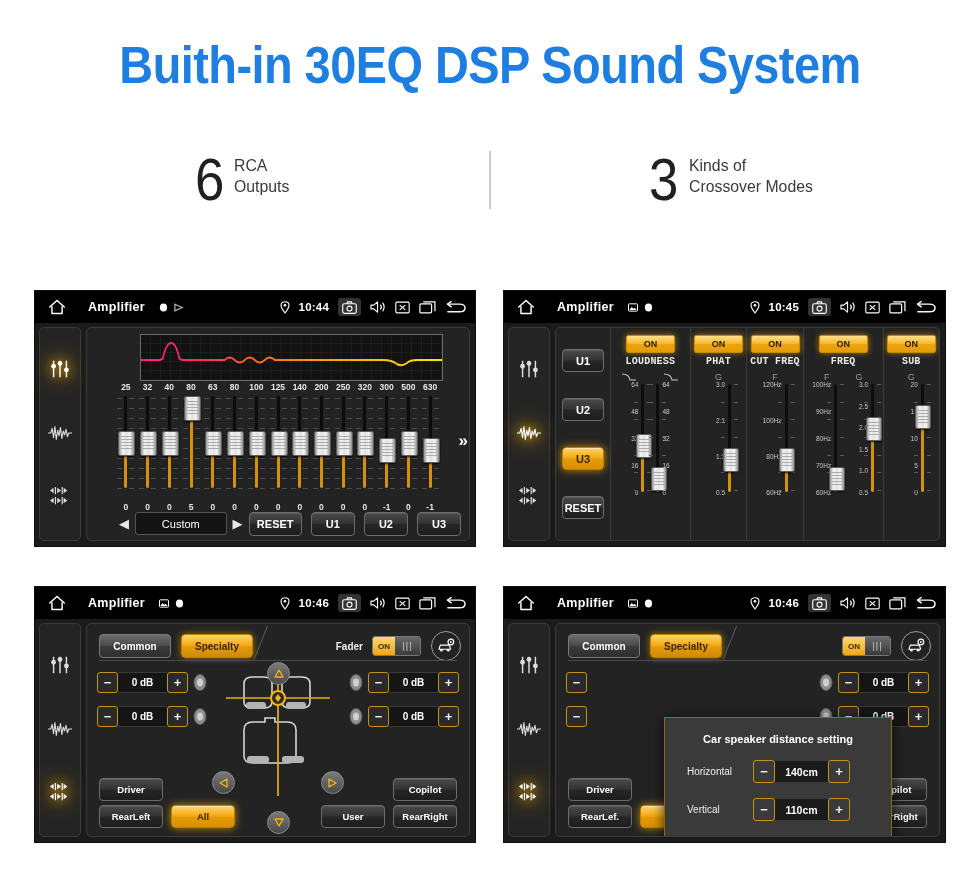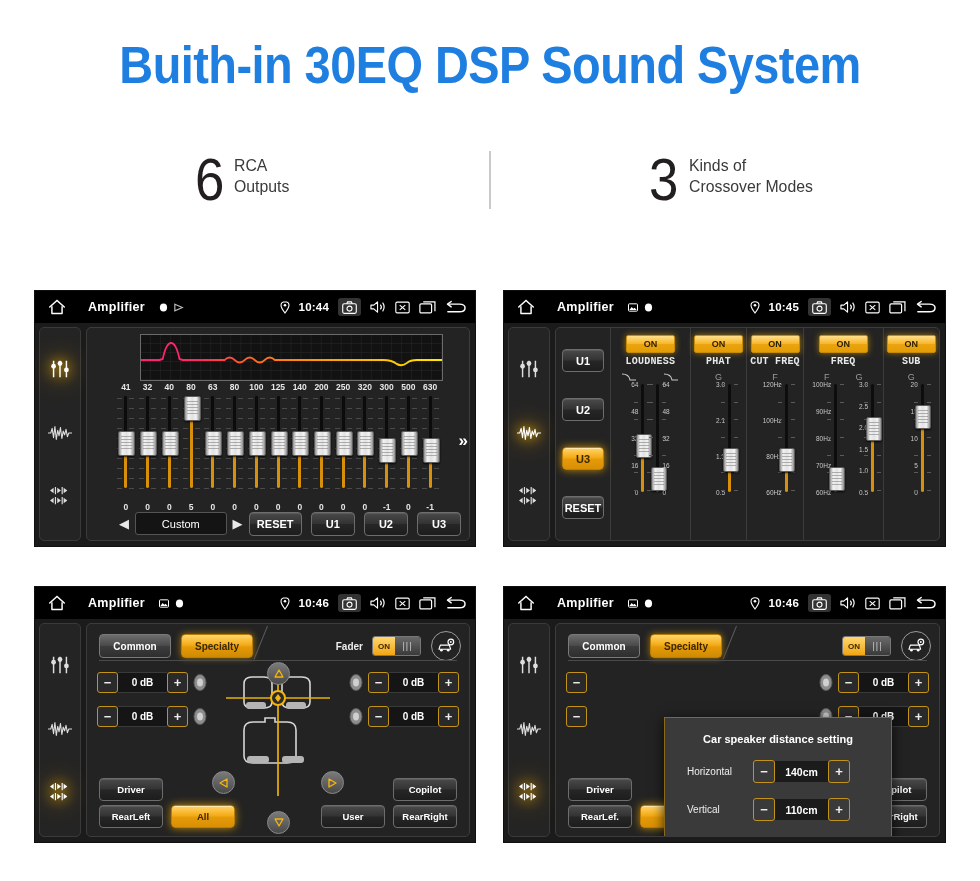--- a/index.html
+++ b/index.html
@@ -416,21 +416,21 @@
               <stop offset="100%" stop-color="#ffe800"></stop>
             </linearGradient>
           </defs>
           <rect width="360" height="45" fill="#121212"></rect>
           <rect width="360" height="45" fill="url(#gp)"></rect>
           <path d="M0 25 L22 25 L26 24 Q30 8 36 8 Q42 8 46 24 L50 25 L90 25 L100 25 Q106 20 112 25 Q118 30 124 25 Q130 20 136 25 Q142 30 148 25 Q154 20 160 25 L176 25 L290 25 Q300 25 306 29 Q312 32 318 28 Q322 25 330 25 L360 25" fill="none" stroke="url(#curve)" stroke-width="2.1" stroke-linejoin="round"></path>
         </svg>
       </div>
 
       <div class="eq-freqs">
-        <span>41</span>
+        <span>25</span>
         <span>32</span>
         <span>40</span>
         <span>80</span>
         <span>63</span>
         <span>80</span>
         <span>100</span>
         <span>125</span>
         <span>140</span>
         <span>200</span>
         <span>250</span>

